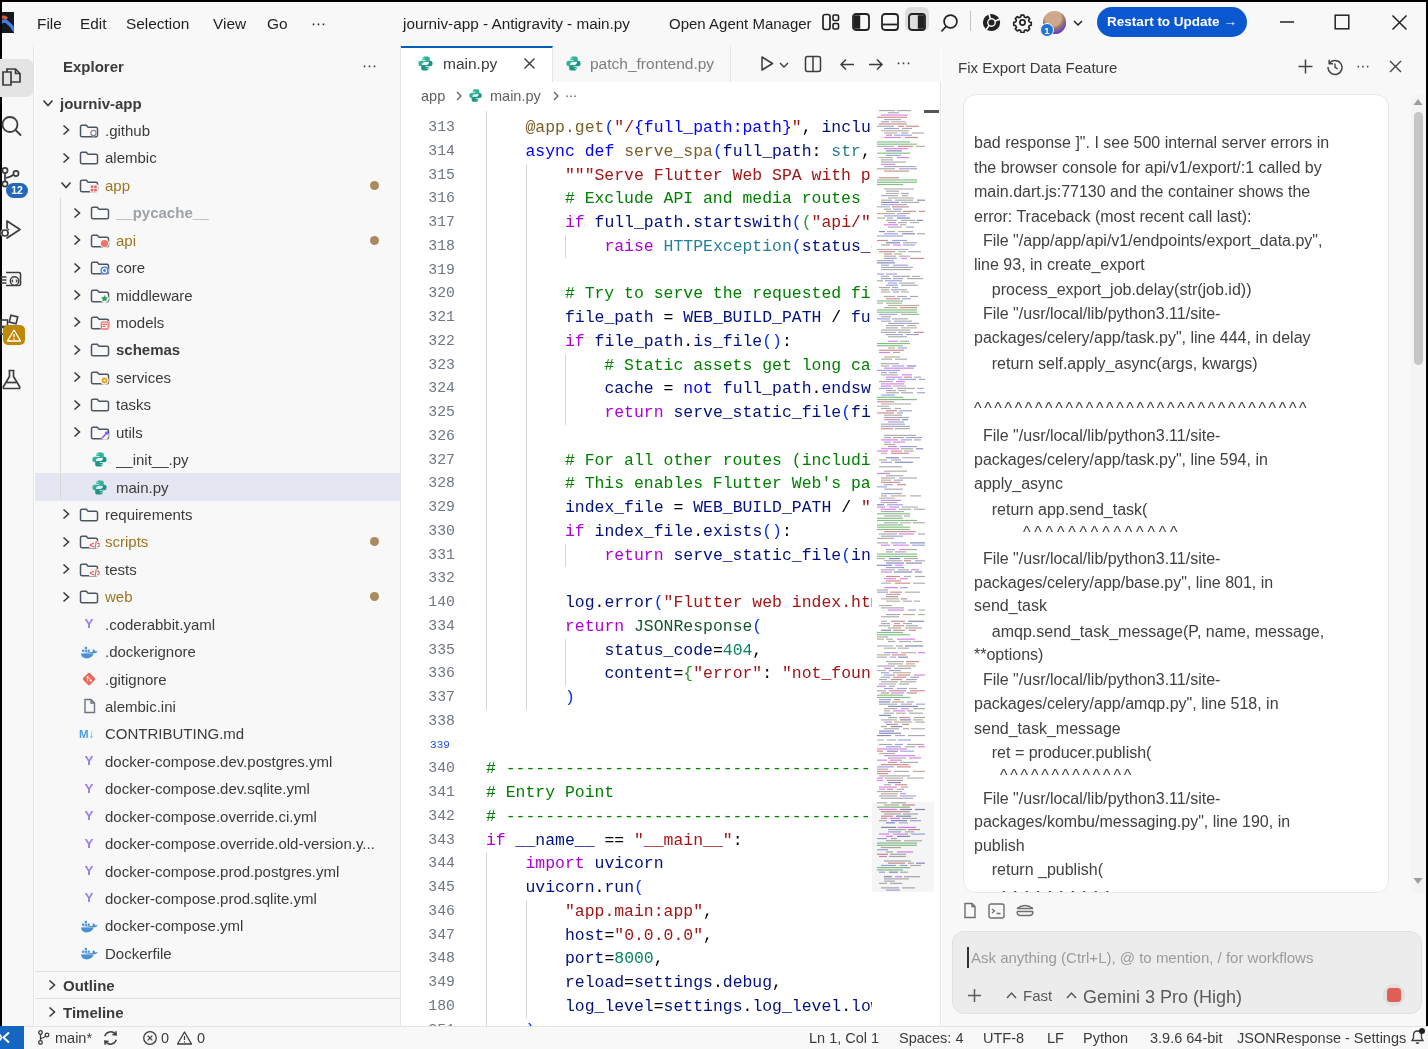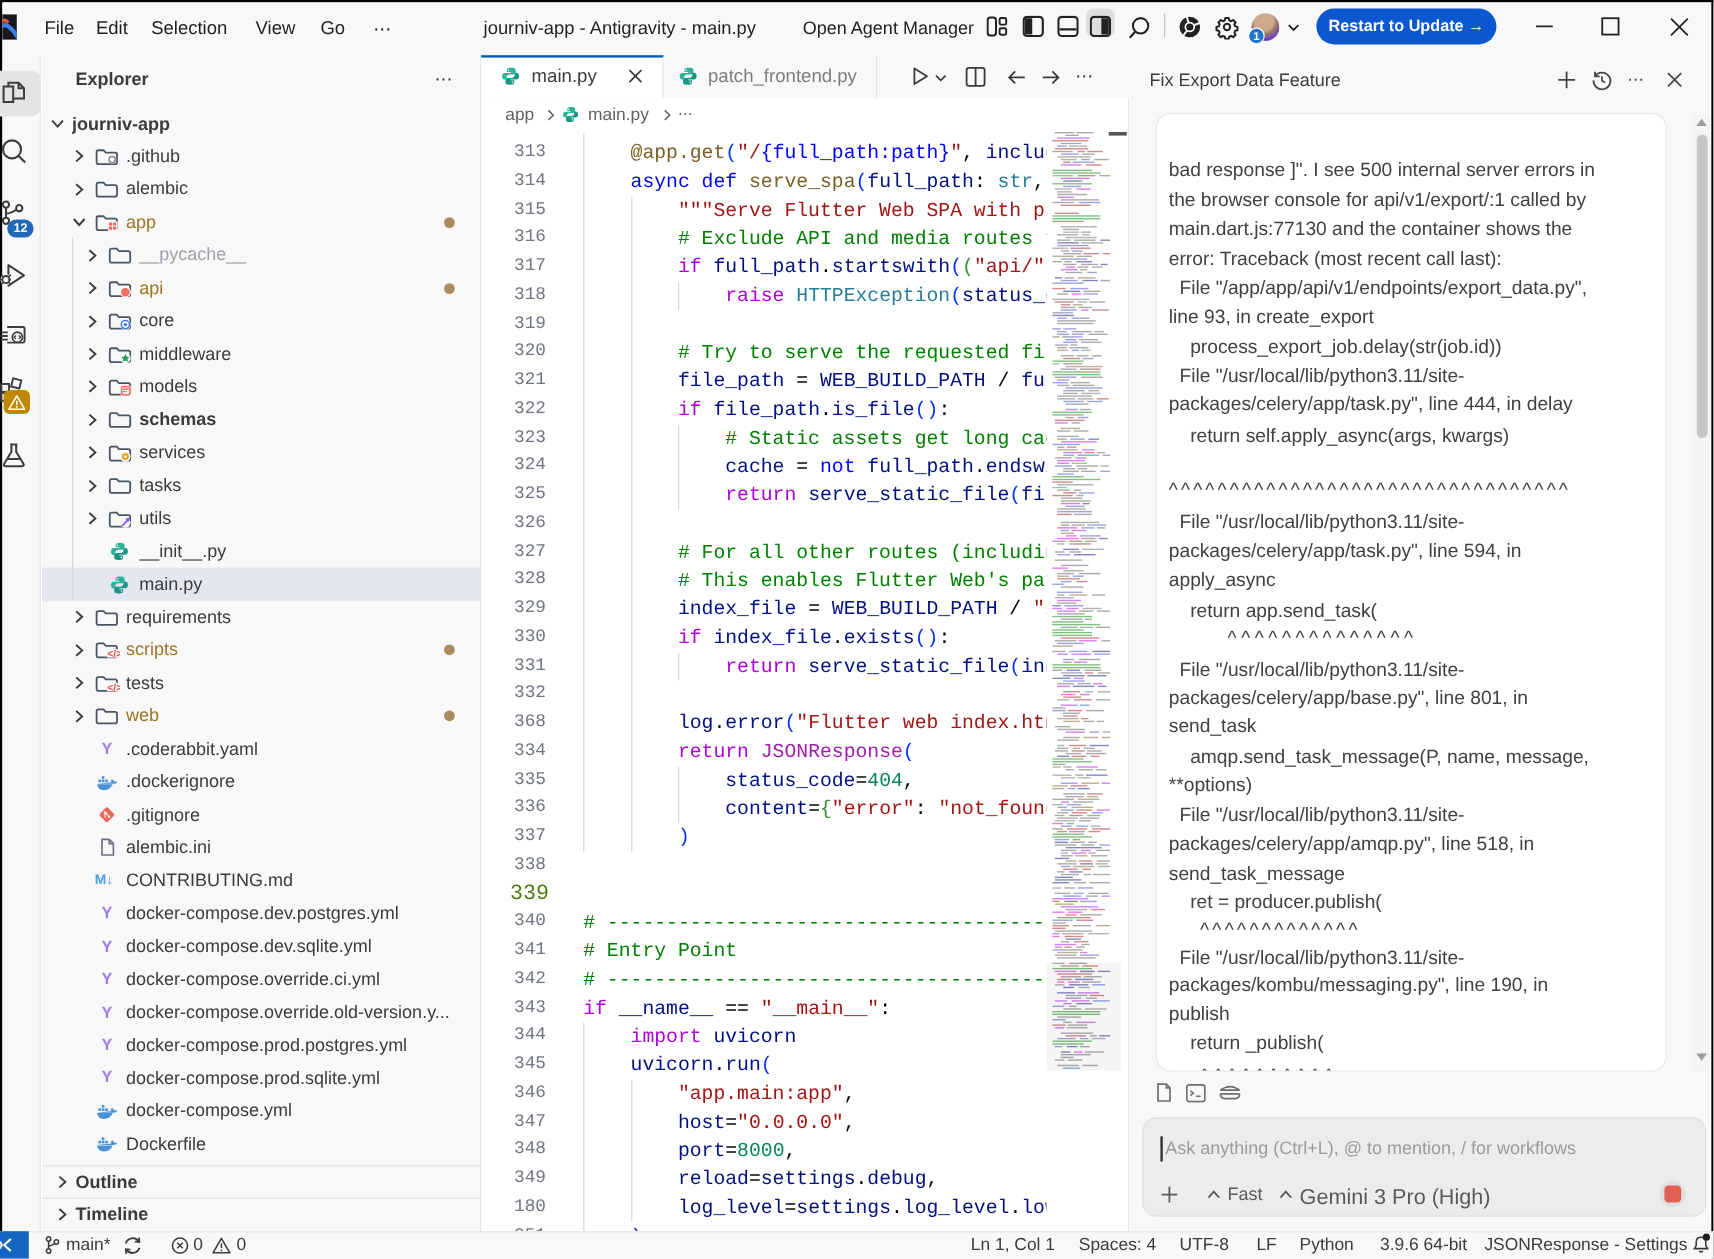--- a/index.html
+++ b/index.html
@@ -153,21 +153,21 @@
     <rect x="15.200000000000001" y="11.8" width="2.6" height="2.6" rx="0.5" fill="#ef6363"></rect>
   </svg>
 <div class="abs" style="left:105px;top:176.8px;font-size:15px;font-weight:normal;color:#9a7522;white-space:nowrap;max-width:291px;overflow:hidden">app</div>
 <div class="abs" style="left:370px;top:180.8px;width:9px;height:9px;border-radius:50%;background:#ab8a5f"></div>
 <svg style="position:absolute;left:69px;top:204.72px" width="16" height="16" viewBox="0 0 16 16">
     <path d="M5.5 3.5 L10.5 8 L5.5 12.5" fill="none" stroke="#3b3b3b" stroke-width="1.6"></path>
   </svg>
 <svg style="position:absolute;left:90px;top:204.22px" width="21" height="17" viewBox="0 0 21 17">
     <path d="M1.5 4.8 q0-1.6 1.6-1.6 h4.2 l1.8 2 h7.8 q1.6 0 1.6 1.6 v6.4 q0 1.6-1.6 1.6 h-13.8 q-1.6 0-1.6-1.6 z" fill="none" stroke="#4b5563" stroke-width="1.5"></path>
   </svg>
-<div class="abs" style="left:116px;top:204.2px;font-size:15px;font-weight:normal;color:#9da2a8;white-space:nowrap;max-width:280px;overflow:hidden">__pycache__</div>
+<div class="abs" style="left:116px;top:204.2px;font-size:15px;font-weight:bold;color:#9da2a8;white-space:nowrap;max-width:280px;overflow:hidden">__pycache__</div>
 <svg style="position:absolute;left:69px;top:232.15px" width="16" height="16" viewBox="0 0 16 16">
     <path d="M5.5 3.5 L10.5 8 L5.5 12.5" fill="none" stroke="#3b3b3b" stroke-width="1.6"></path>
   </svg>
 <svg style="position:absolute;left:90px;top:231.65px" width="21" height="17" viewBox="0 0 21 17">
     <path d="M1.5 4.8 q0-1.6 1.6-1.6 h4.2 l1.8 2 h7.8 q1.6 0 1.6 1.6 v6.4 q0 1.6-1.6 1.6 h-13.8 q-1.6 0-1.6-1.6 z" fill="none" stroke="#4b5563" stroke-width="1.5"></path>
     <circle cx="14.5" cy="11.5" r="4.6" fill="#f8f8f8"></circle>
     <circle cx="14.5" cy="11.5" r="3.6" fill="#f47067"></circle>
   </svg>
 <div class="abs" style="left:116px;top:231.7px;font-size:15px;font-weight:normal;color:#9a7522;white-space:nowrap;max-width:280px;overflow:hidden">api</div>
 <div class="abs" style="left:370px;top:235.7px;width:9px;height:9px;border-radius:50%;background:#ab8a5f"></div>
@@ -438,32 +438,32 @@
 <div class="abs code" style="left:85px;top:338.6px;line-height:23.747px"><span style="color:#008000">        # For all other routes (including deep links), serve index</span></div>
 <div class="abs code" style="left:24px;top:362.3px;width:30px;text-align:right;color:#6e7681;font-size:14.8px;line-height:23.747px">328</div>
 <div class="abs code" style="left:85px;top:362.3px;line-height:23.747px"><span style="color:#008000">        # This enables Flutter Web's path-based routing</span></div>
 <div class="abs code" style="left:24px;top:386.1px;width:30px;text-align:right;color:#6e7681;font-size:14.8px;line-height:23.747px">329</div>
 <div class="abs code" style="left:85px;top:386.1px;line-height:23.747px"><span style="color:#000000">        </span><span style="color:#001080">index_file</span><span style="color:#000000"> = </span><span style="color:#001080">WEB_BUILD_PATH</span><span style="color:#000000"> / </span><span style="color:#a31515">"index.html"</span></div>
 <div class="abs code" style="left:24px;top:409.8px;width:30px;text-align:right;color:#6e7681;font-size:14.8px;line-height:23.747px">330</div>
 <div class="abs code" style="left:85px;top:409.8px;line-height:23.747px"><span style="color:#000000">        </span><span style="color:#af00db">if</span><span style="color:#000000"> </span><span style="color:#001080">index_file</span><span style="color:#000000">.</span><span style="color:#001080">exists</span><span style="color:#0431fa">()</span><span style="color:#000000">:</span></div>
 <div class="abs code" style="left:24px;top:433.5px;width:30px;text-align:right;color:#6e7681;font-size:14.8px;line-height:23.747px">331</div>
 <div class="abs code" style="left:85px;top:433.5px;line-height:23.747px"><span style="color:#000000">            </span><span style="color:#af00db">return</span><span style="color:#000000"> </span><span style="color:#001080">serve_static_file</span><span style="color:#0431fa">(</span><span style="color:#001080">index_file</span></div>
 <div class="abs code" style="left:24px;top:457.3px;width:30px;text-align:right;color:#6e7681;font-size:14.8px;line-height:23.747px">332</div>
-<div class="abs code" style="left:24px;top:481.0px;width:30px;text-align:right;color:#6e7681;font-size:14.8px;line-height:23.747px">368</div>
+<div class="abs code" style="left:24px;top:481.0px;width:30px;text-align:right;color:#6e7681;font-size:14.8px;line-height:23.747px">140</div>
 <div class="abs code" style="left:85px;top:481.0px;line-height:23.747px"><span style="color:#000000">        </span><span style="color:#001080">log</span><span style="color:#000000">.</span><span style="color:#001080">error</span><span style="color:#0431fa">(</span><span style="color:#a31515">"Flutter web index.html missing"</span></div>
 <div class="abs code" style="left:24px;top:504.8px;width:30px;text-align:right;color:#6e7681;font-size:14.8px;line-height:23.747px">334</div>
-<div class="abs code" style="left:85px;top:504.8px;line-height:23.747px"><span style="color:#000000">        </span><span style="color:#af00db">return</span><span style="color:#000000"> </span><span style="color:#a21caf">JSONResponse</span><span style="color:#0431fa">(</span></div>
+<div class="abs code" style="left:85px;top:504.8px;line-height:23.747px"><span style="color:#000000">        </span><span style="color:#af00db">return</span><span style="color:#000000"> </span><span style="color:#14532d">JSONResponse</span><span style="color:#0431fa">(</span></div>
 <div class="abs code" style="left:24px;top:528.5px;width:30px;text-align:right;color:#6e7681;font-size:14.8px;line-height:23.747px">335</div>
 <div class="abs code" style="left:85px;top:528.5px;line-height:23.747px"><span style="color:#000000">            </span><span style="color:#001080">status_code</span><span style="color:#000000">=</span><span style="color:#098658">404</span><span style="color:#000000">,</span></div>
 <div class="abs code" style="left:24px;top:552.3px;width:30px;text-align:right;color:#6e7681;font-size:14.8px;line-height:23.747px">336</div>
 <div class="abs code" style="left:85px;top:552.3px;line-height:23.747px"><span style="color:#000000">            </span><span style="color:#001080">content</span><span style="color:#000000">=</span><span style="color:#319331">{</span><span style="color:#a31515">"error"</span><span style="color:#000000">: </span><span style="color:#a31515">"not_found"</span></div>
 <div class="abs code" style="left:24px;top:576.0px;width:30px;text-align:right;color:#6e7681;font-size:14.8px;line-height:23.747px">337</div>
 <div class="abs code" style="left:85px;top:576.0px;line-height:23.747px"><span style="color:#0431fa">        )</span></div>
 <div class="abs code" style="left:24px;top:599.8px;width:30px;text-align:right;color:#6e7681;font-size:14.8px;line-height:23.747px">338</div>
-<div class="abs code" style="left:24px;top:623.5px;width:30px;text-align:right;color:#4d7c0f;font-size:18px;line-height:23.747px">339</div>
+<div class="abs code" style="left:24px;top:623.5px;width:30px;text-align:center;color:#1d4ed8;font-size:11px;line-height:23.747px">339</div>
 <div class="abs code" style="left:24px;top:647.3px;width:30px;text-align:right;color:#6e7681;font-size:14.8px;line-height:23.747px">340</div>
 <div class="abs code" style="left:85px;top:647.3px;line-height:23.747px"><span style="color:#008000"># --------------------------------------------------</span></div>
 <div class="abs code" style="left:24px;top:671.0px;width:30px;text-align:right;color:#6e7681;font-size:14.8px;line-height:23.747px">341</div>
 <div class="abs code" style="left:85px;top:671.0px;line-height:23.747px"><span style="color:#008000"># Entry Point</span></div>
 <div class="abs code" style="left:24px;top:694.8px;width:30px;text-align:right;color:#6e7681;font-size:14.8px;line-height:23.747px">342</div>
 <div class="abs code" style="left:85px;top:694.8px;line-height:23.747px"><span style="color:#008000"># --------------------------------------------------</span></div>
 <div class="abs code" style="left:24px;top:718.5px;width:30px;text-align:right;color:#6e7681;font-size:14.8px;line-height:23.747px">343</div>
 <div class="abs code" style="left:85px;top:718.5px;line-height:23.747px"><span style="color:#af00db">if</span><span style="color:#000000"> </span><span style="color:#001080">__name__</span><span style="color:#000000"> == </span><span style="color:#a31515">"__main__"</span><span style="color:#000000">:</span></div>
 <div class="abs code" style="left:24px;top:742.3px;width:30px;text-align:right;color:#6e7681;font-size:14.8px;line-height:23.747px">344</div>
 <div class="abs code" style="left:85px;top:742.3px;line-height:23.747px"><span style="color:#000000">    </span><span style="color:#af00db">import</span><span style="color:#000000"> </span><span style="color:#001080">uvicorn</span></div>

